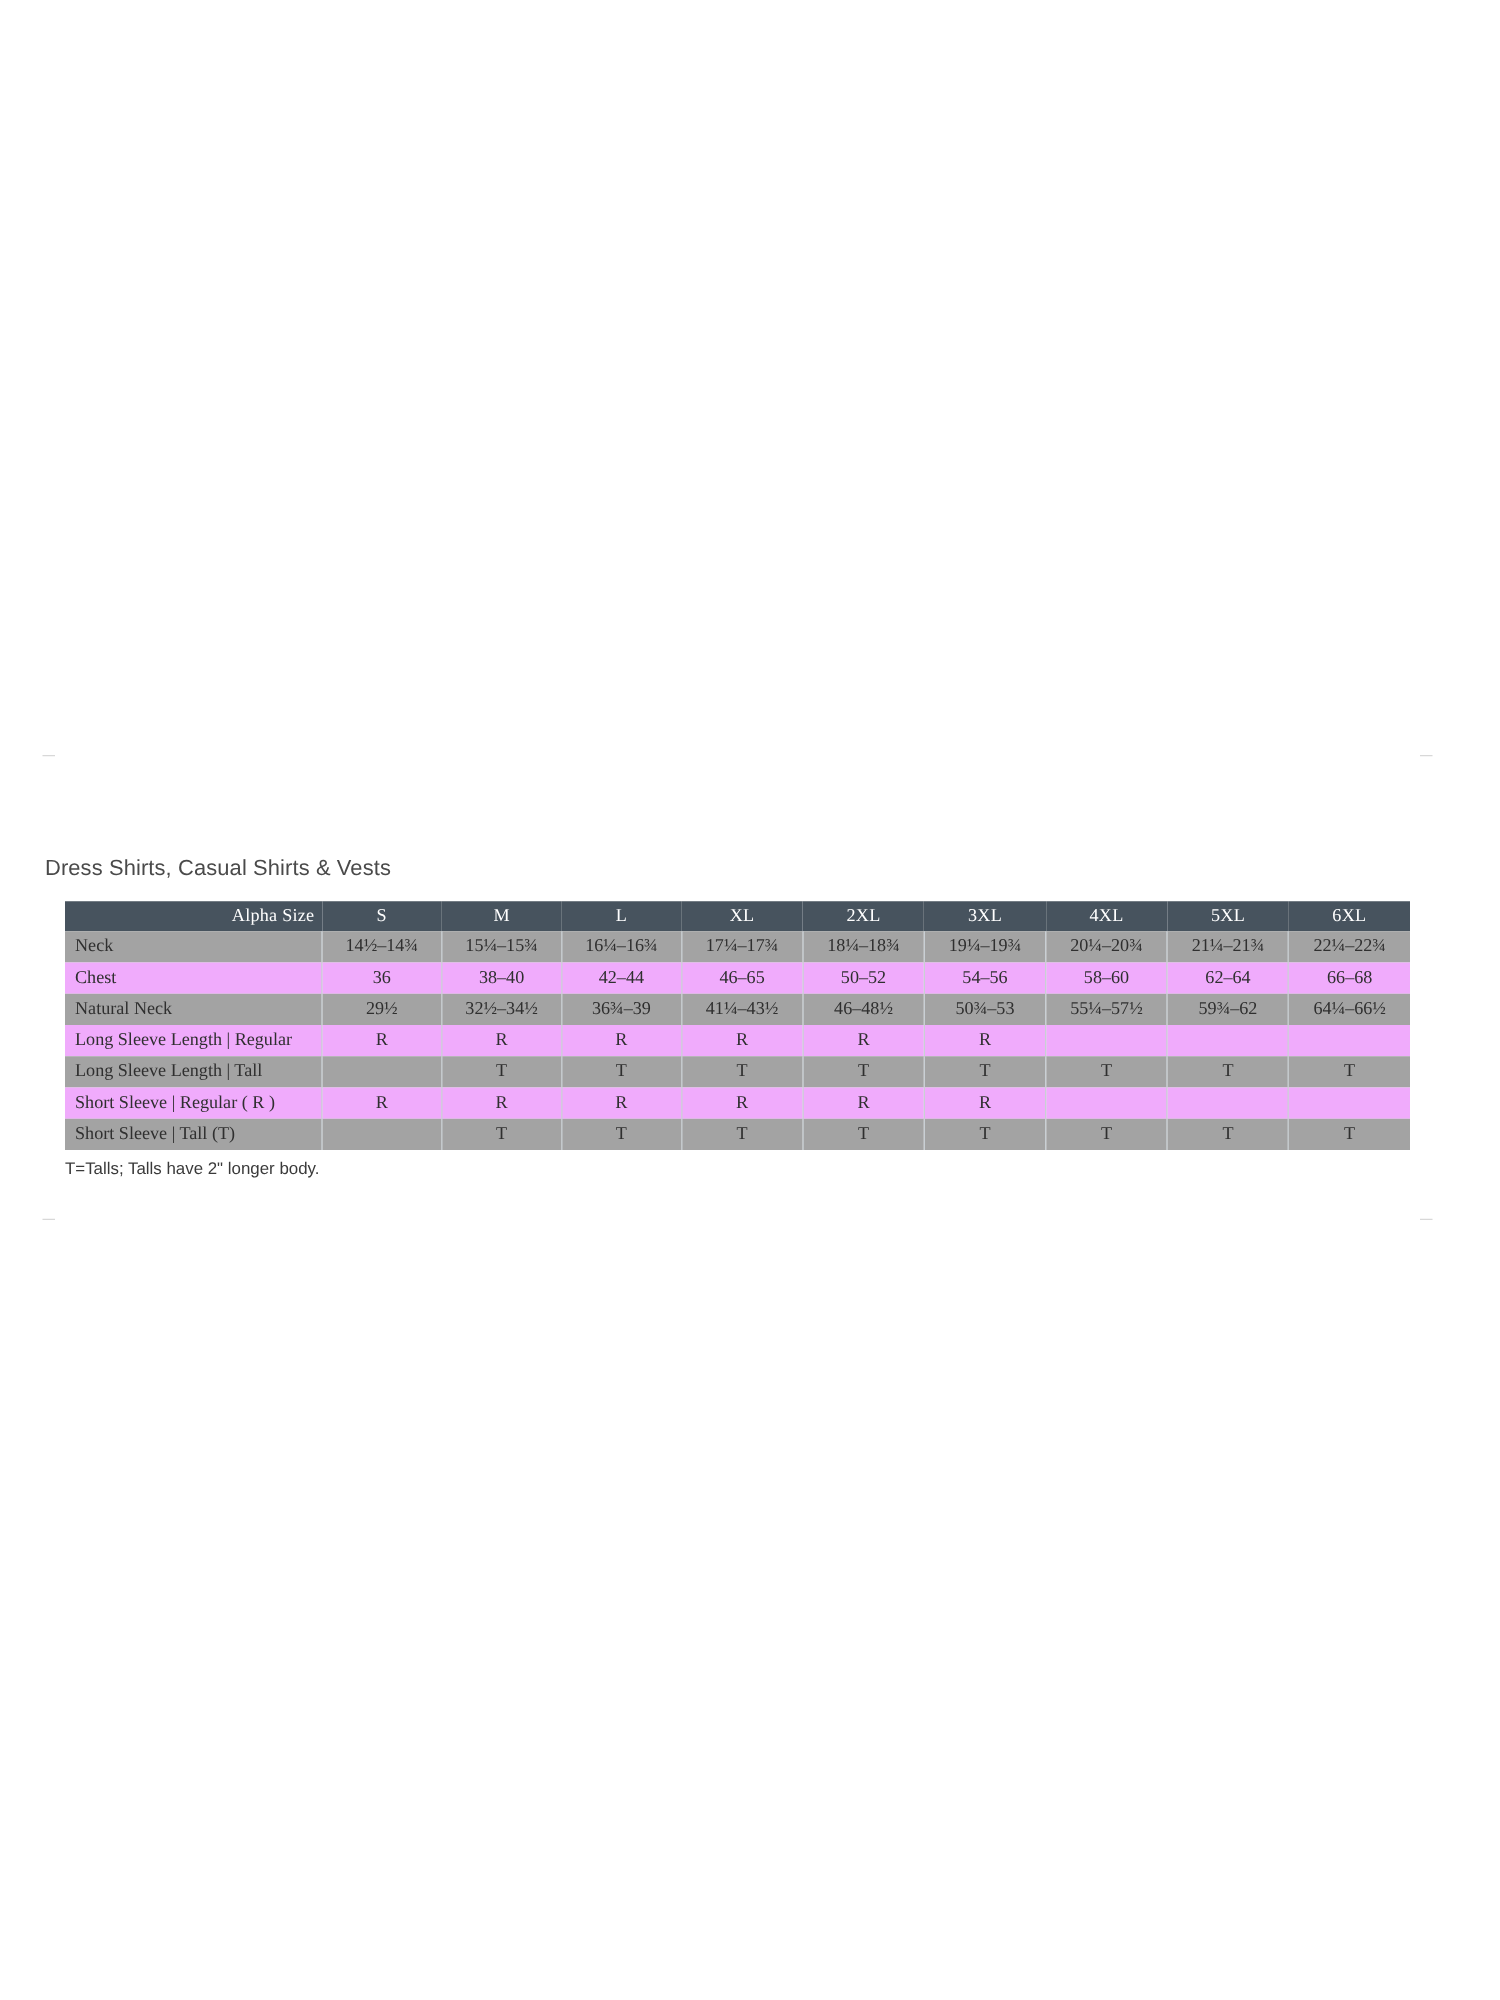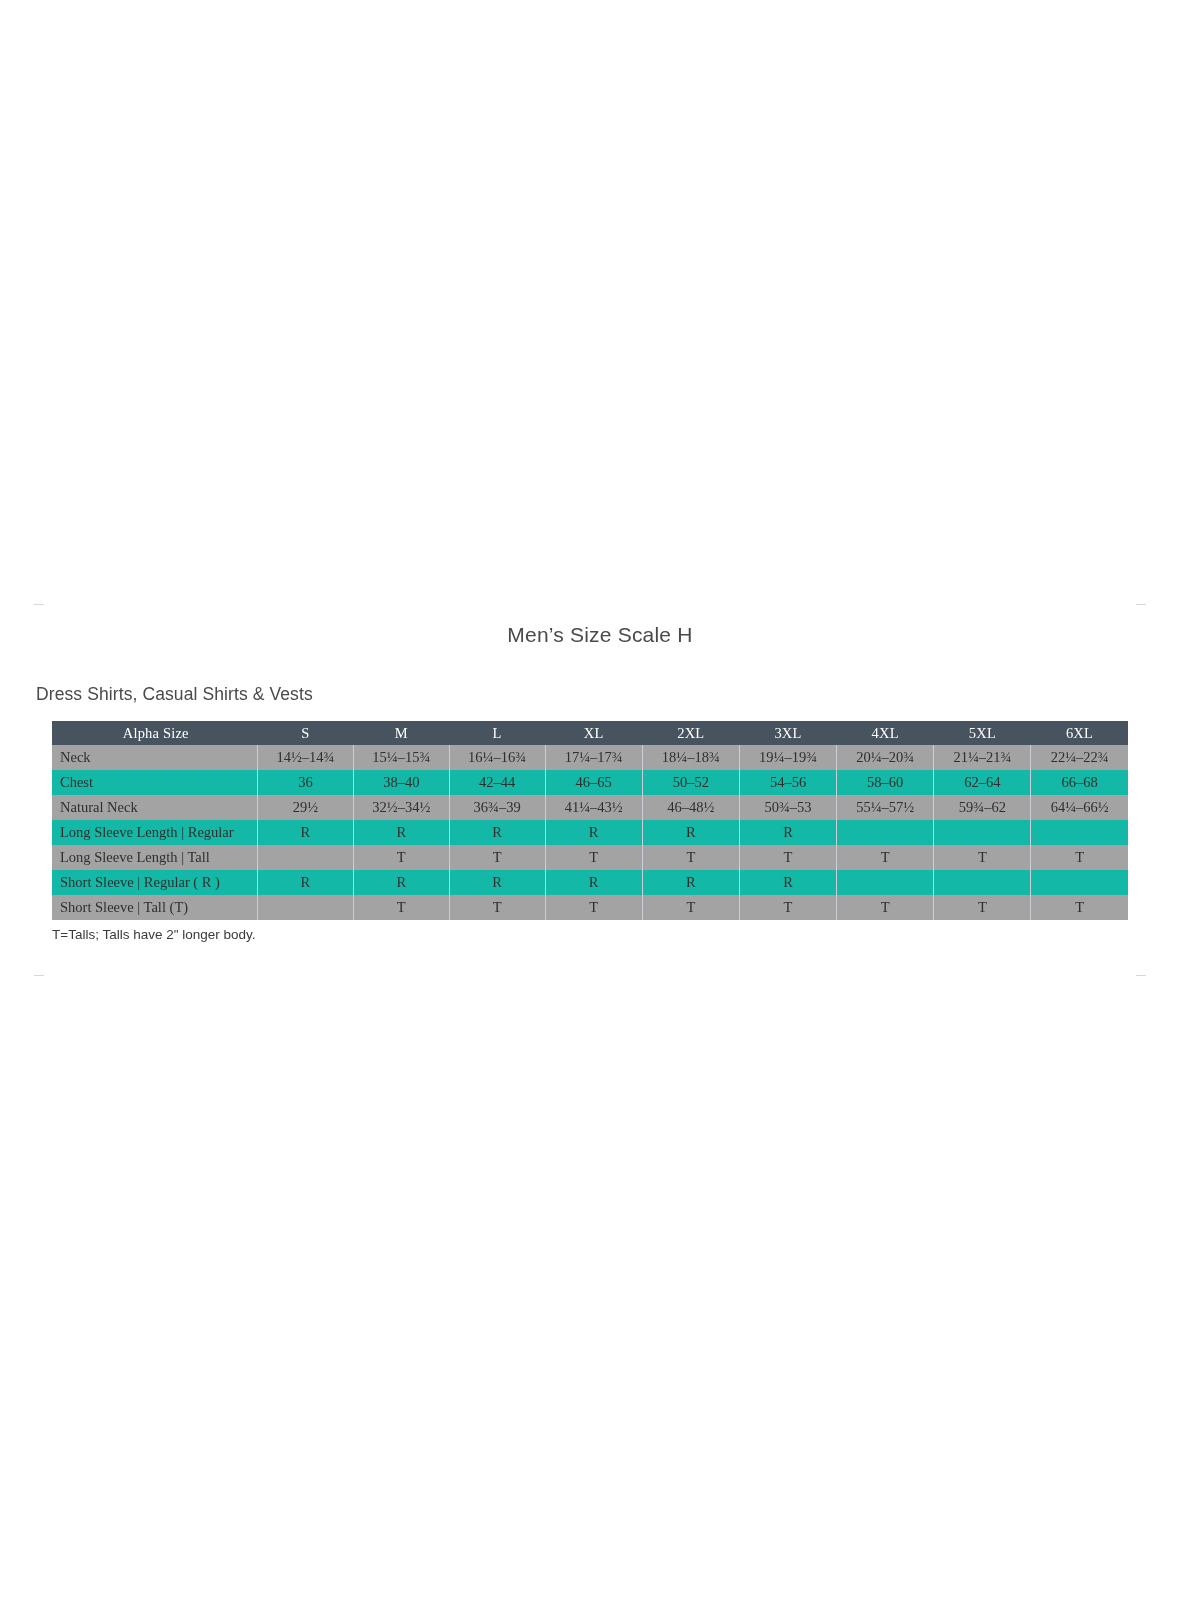--- a/index.html
+++ b/index.html
@@ -69,41 +69,41 @@
     font-weight: 400;
     font-family: "Liberation Serif", serif;
     font-size: 14.5px;
     height: 24px;
     padding: 0 6px;
     text-align: center;
     border: none;
     letter-spacing: 0.2px;
   }
   table.size-table thead th.rowlabel-head {
-    text-align: center;
+    text-align: right;
     padding-left: 8px;
   }
 
   table.size-table tbody td {
     height: 25px;
     padding: 0 6px;
     text-align: center;
     border-right: 1px solid #c9cfd4;
     border-bottom: none;
     white-space: nowrap;
   }
   table.size-table tbody td:last-child {
     border-right: none;
   }
   table.size-table tbody td.rowlabel {
     text-align: left;
     padding-left: 8px;
   }
   table.size-table tbody tr.alt td {
-    background: #14b8a6;
+    background: #f0abfc;
   }
   table.size-table tbody tr.plain td {
     background: #a3a3a3;
   }
 
   .note {
     position: absolute;
     left: 52px;
     top: 927px;
     font-family: "Liberation Sans", sans-serif;
@@ -123,21 +123,20 @@
 </head>
 <body>
 
 <div class="page">
 
   <div class="crop-mark cm-tl"></div>
   <div class="crop-mark cm-tr"></div>
   <div class="crop-mark cm-bl"></div>
   <div class="crop-mark cm-br"></div>
 
-  <div class="doc-title">Men’s Size Scale H</div>
 
   <div class="section-title">Dress Shirts, Casual Shirts &amp; Vests</div>
 
   <div class="table-wrap">
     <table class="size-table">
       <thead>
         <tr>
           <th class="rowlabel-head" style="width:200px">Alpha Size</th>
           <th style="width:96px">S</th>
           <th style="width:96px">M</th>

